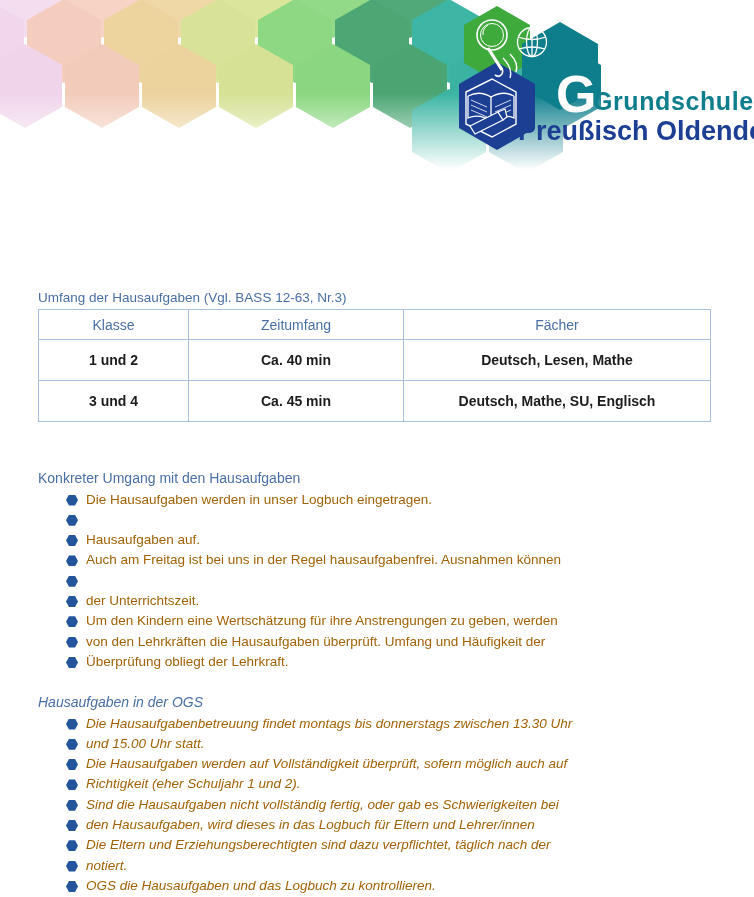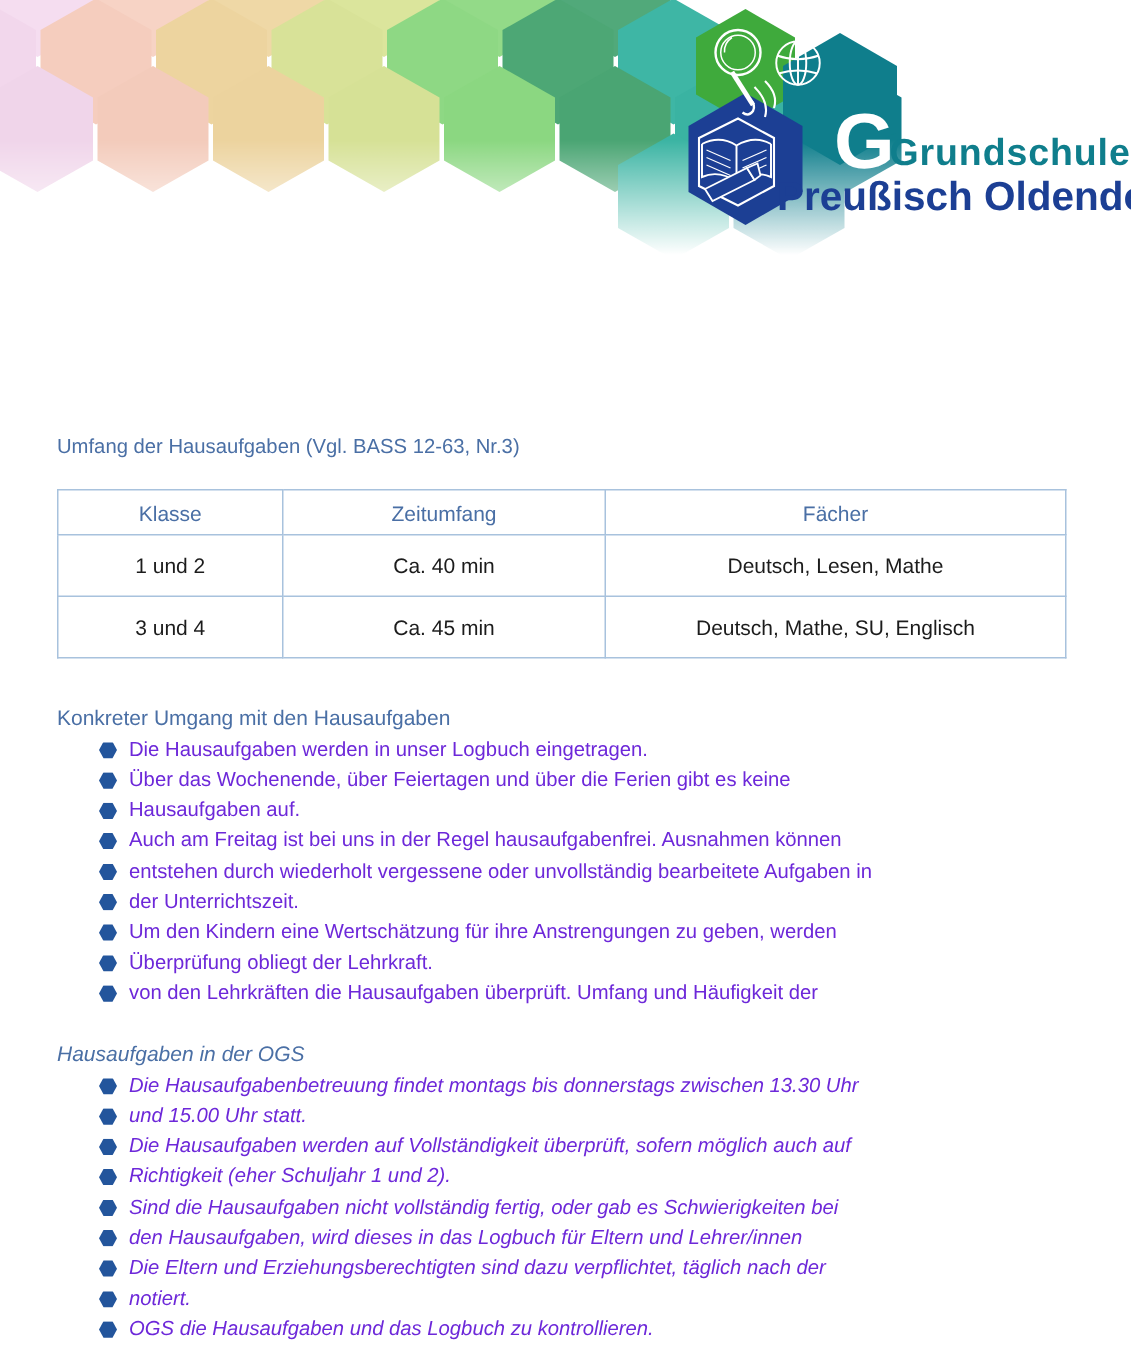--- a/index.html
+++ b/index.html
@@ -27,30 +27,31 @@
     letter-spacing:.1px; line-height:1.15;
   }
   .doc-subtitle {
     font-size:18px; font-weight:bold; color:#34558b;
     margin-top:4px; line-height:1.15;
   }
 
   
   .table-section { position:absolute; top:290px; left:38px; width:672px; }
   .table-caption {
-    font-size:13.5px; color:#4a6fa5; margin-bottom:20px; line-height:1.2;
+    font-size:13.5px; color:#4a6fa5; margin-bottom:3px; line-height:1.2;
   }
   table.umfang {
     width:672px; border-collapse:collapse; table-layout:fixed;
     border:1px solid #a8c2dd;
   }
   table.umfang th, table.umfang td {
     border:1px solid #a8c2dd;
     text-align:center; vertical-align:middle;
     font-size:14px;
+    font-weight:bold;
   }
   table.umfang th {
     color:#4a6fa5; font-weight:normal; height:30px; padding:2px 4px;margin-left:28px;
   }
   table.umfang td {
     color:#1c1c1c; height:41px; padding:2px 4px;
   }
   table.umfang col.c1 { width:150px; }
   table.umfang col.c2 { width:215px; }
   table.umfang col.c3 { width:307px; }
@@ -58,21 +59,21 @@
   
   .sec { position:absolute; left:38px; width:690px; }
   .sec-heading {
     font-size:14px; color:#4a6fa5; line-height:1.25; margin-bottom:2px;
   }
   ul.hexlist { list-style:none; margin:0; padding:0; }
   ul.hexlist li {
     position:relative;
     padding-left:48px;
     font-size:13.5px;
-    color:#6d28d9;
+    color:#a16207;
     line-height:20.3px;
     height:20.3px;
     white-space:nowrap;
   }
   ul.hexlist li .hexbullet {
     position:absolute;
     left:28px; top:5px;
     width:12px; height:11px;
     background:#23559c;
     clip-path:polygon(25% 0%, 75% 0%, 100% 50%, 75% 100%, 25% 100%, 0% 50%);
@@ -225,28 +226,28 @@
           <td>Deutsch, Mathe, SU, Englisch</td>
         </tr>
       </tbody>
     </table>
   </div>
 
   <div class="sec" id="sec-konkret">
     <div class="sec-heading">Konkreter Umgang mit den Hausaufgaben</div>
     <ul class="hexlist">
       <li><span class="hexbullet"></span><span>Die Hausaufgaben werden in unser Logbuch eingetragen.</span></li>
-      <li><span class="hexbullet"></span><span>Über das Wochenende, über Feiertagen und über die Ferien gibt es keine</span></li>
+      <li><span class="hexbullet"></span></li>
       <li><span class="hexbullet"></span><span>Hausaufgaben auf.</span></li>
       <li><span class="hexbullet"></span><span>Auch am Freitag ist bei uns in der Regel hausaufgabenfrei. Ausnahmen können</span></li>
-      <li><span class="hexbullet"></span><span>entstehen durch wiederholt vergessene oder unvollständig bearbeitete Aufgaben in</span></li>
+      <li><span class="hexbullet"></span></li>
       <li><span class="hexbullet"></span><span>der Unterrichtszeit.</span></li>
       <li><span class="hexbullet"></span><span>Um den Kindern eine Wertschätzung für ihre Anstrengungen zu geben, werden</span></li>
+      <li><span class="hexbullet"></span><span>von den Lehrkräften die Hausaufgaben überprüft. Umfang und Häufigkeit der</span></li>
       <li><span class="hexbullet"></span><span>Überprüfung obliegt der Lehrkraft.</span></li>
-      <li><span class="hexbullet"></span><span>von den Lehrkräften die Hausaufgaben überprüft. Umfang und Häufigkeit der</span></li>
     </ul>
   </div>
 
   <div class="sec" id="sec-ogs">
     <div class="sec-heading">Hausaufgaben in der OGS</div>
     <ul class="hexlist">
       <li><span class="hexbullet"></span><span>Die Hausaufgabenbetreuung findet montags bis donnerstags zwischen 13.30 Uhr</span></li>
       <li><span class="hexbullet"></span><span>und 15.00 Uhr statt.</span></li>
       <li><span class="hexbullet"></span><span>Die Hausaufgaben werden auf Vollständigkeit überprüft, sofern möglich auch auf</span></li>
       <li><span class="hexbullet"></span><span>Richtigkeit (eher Schuljahr 1 und 2).</span></li>

